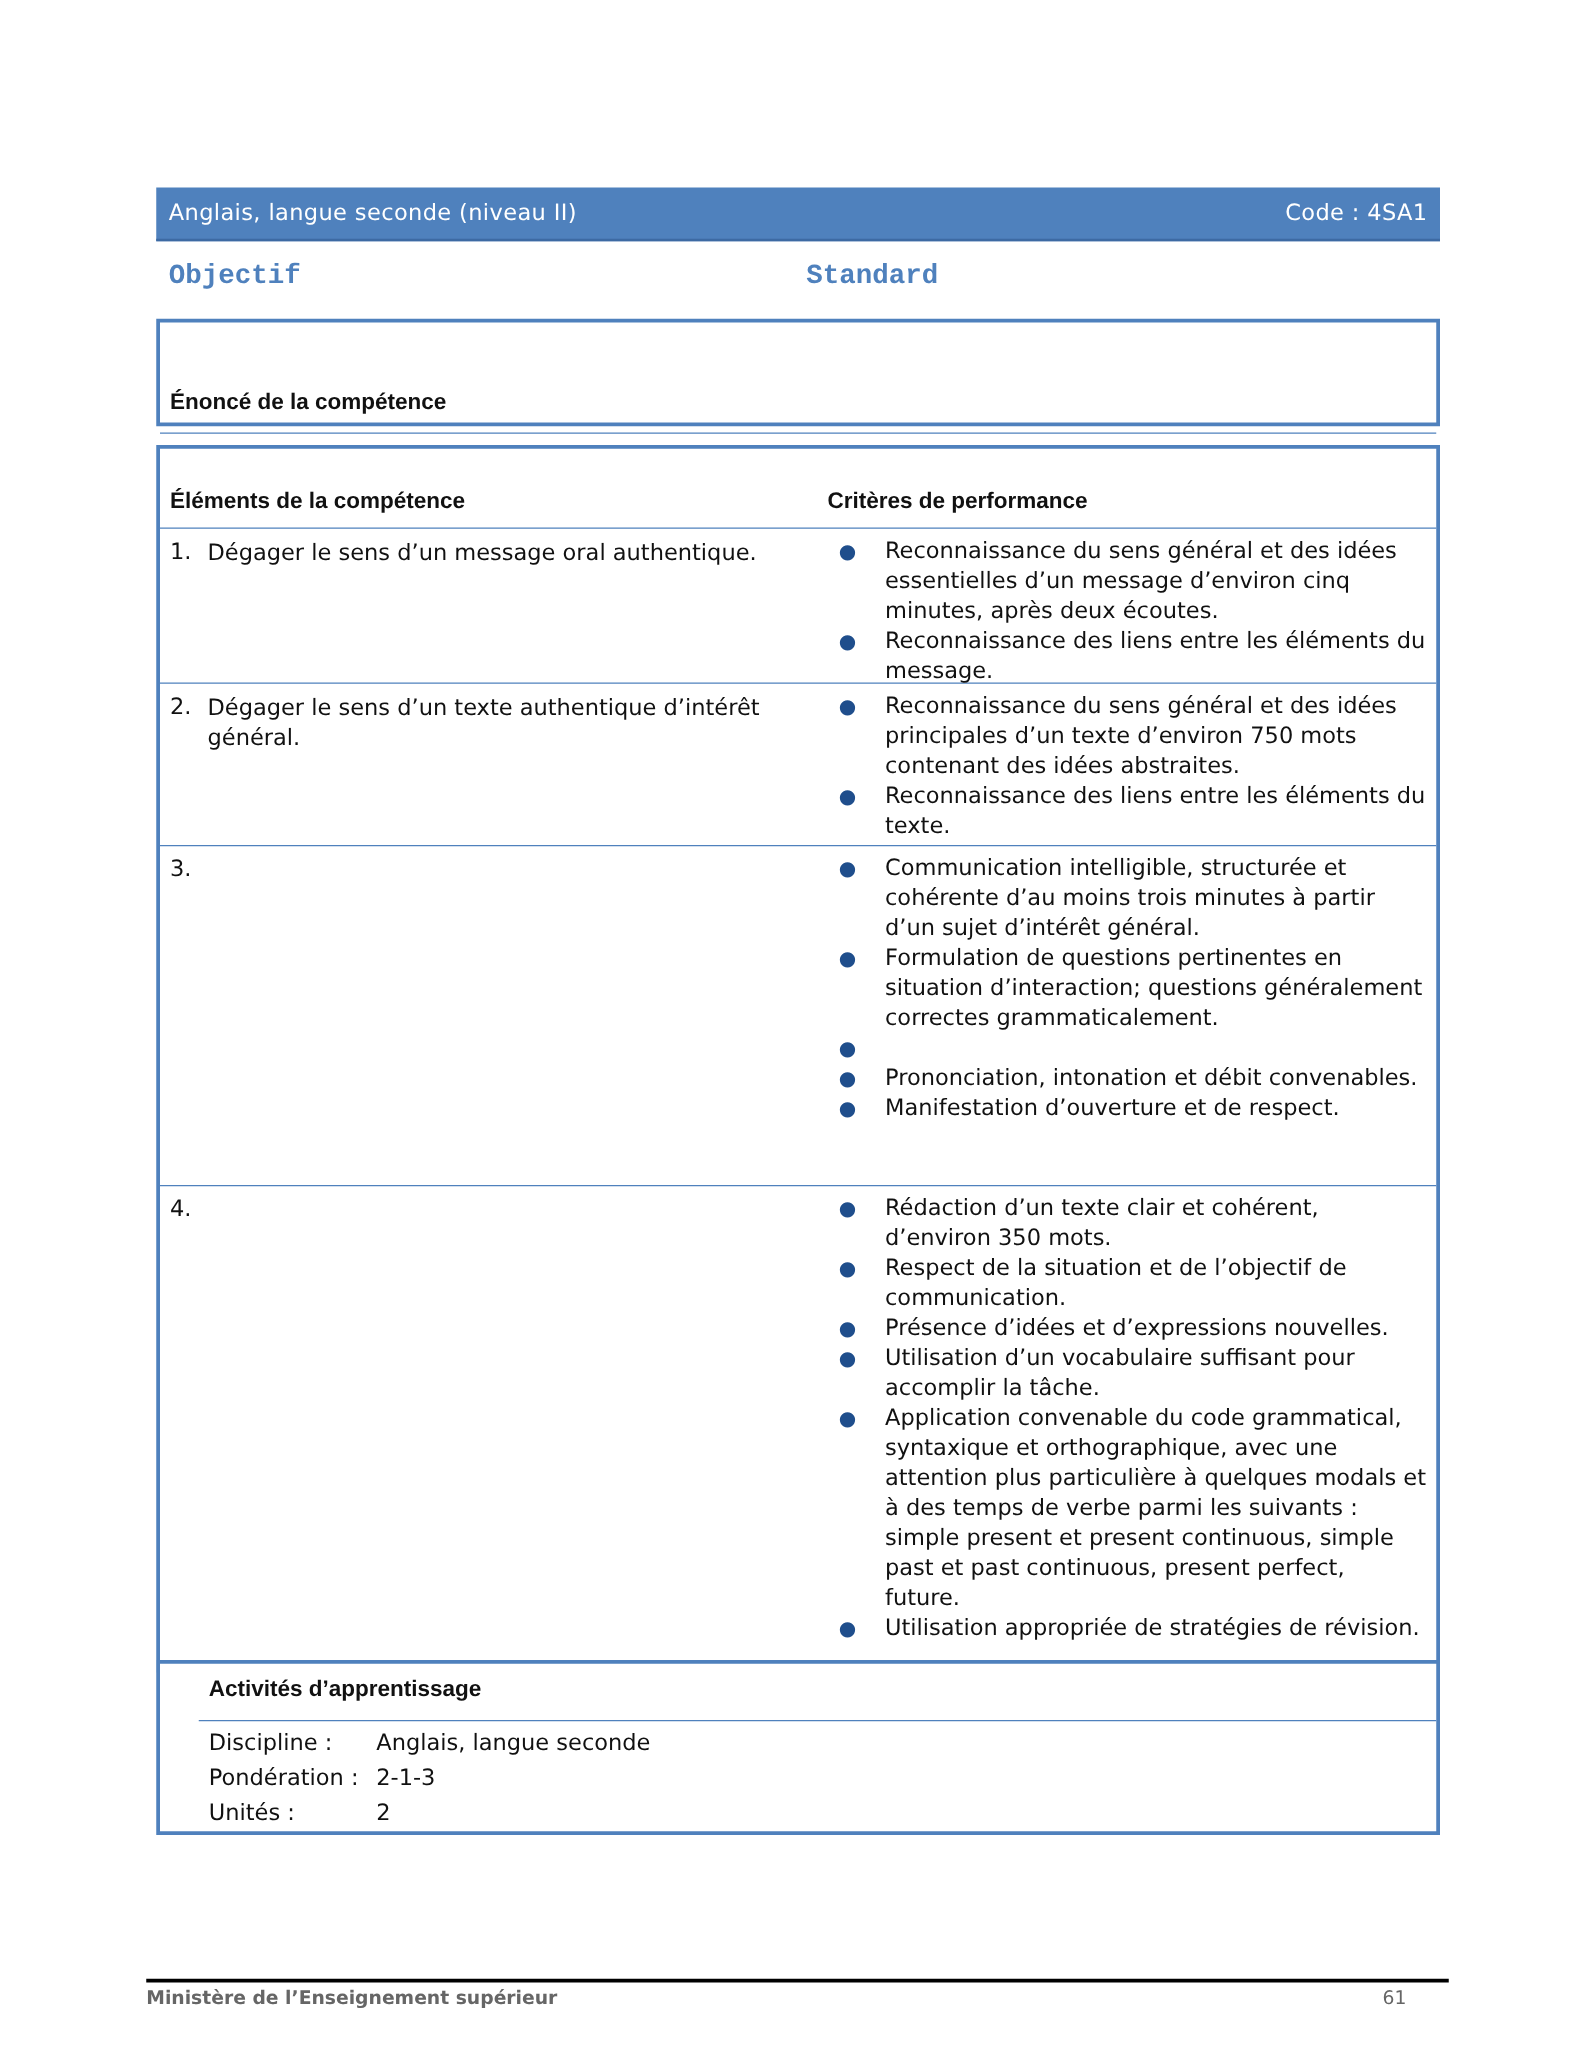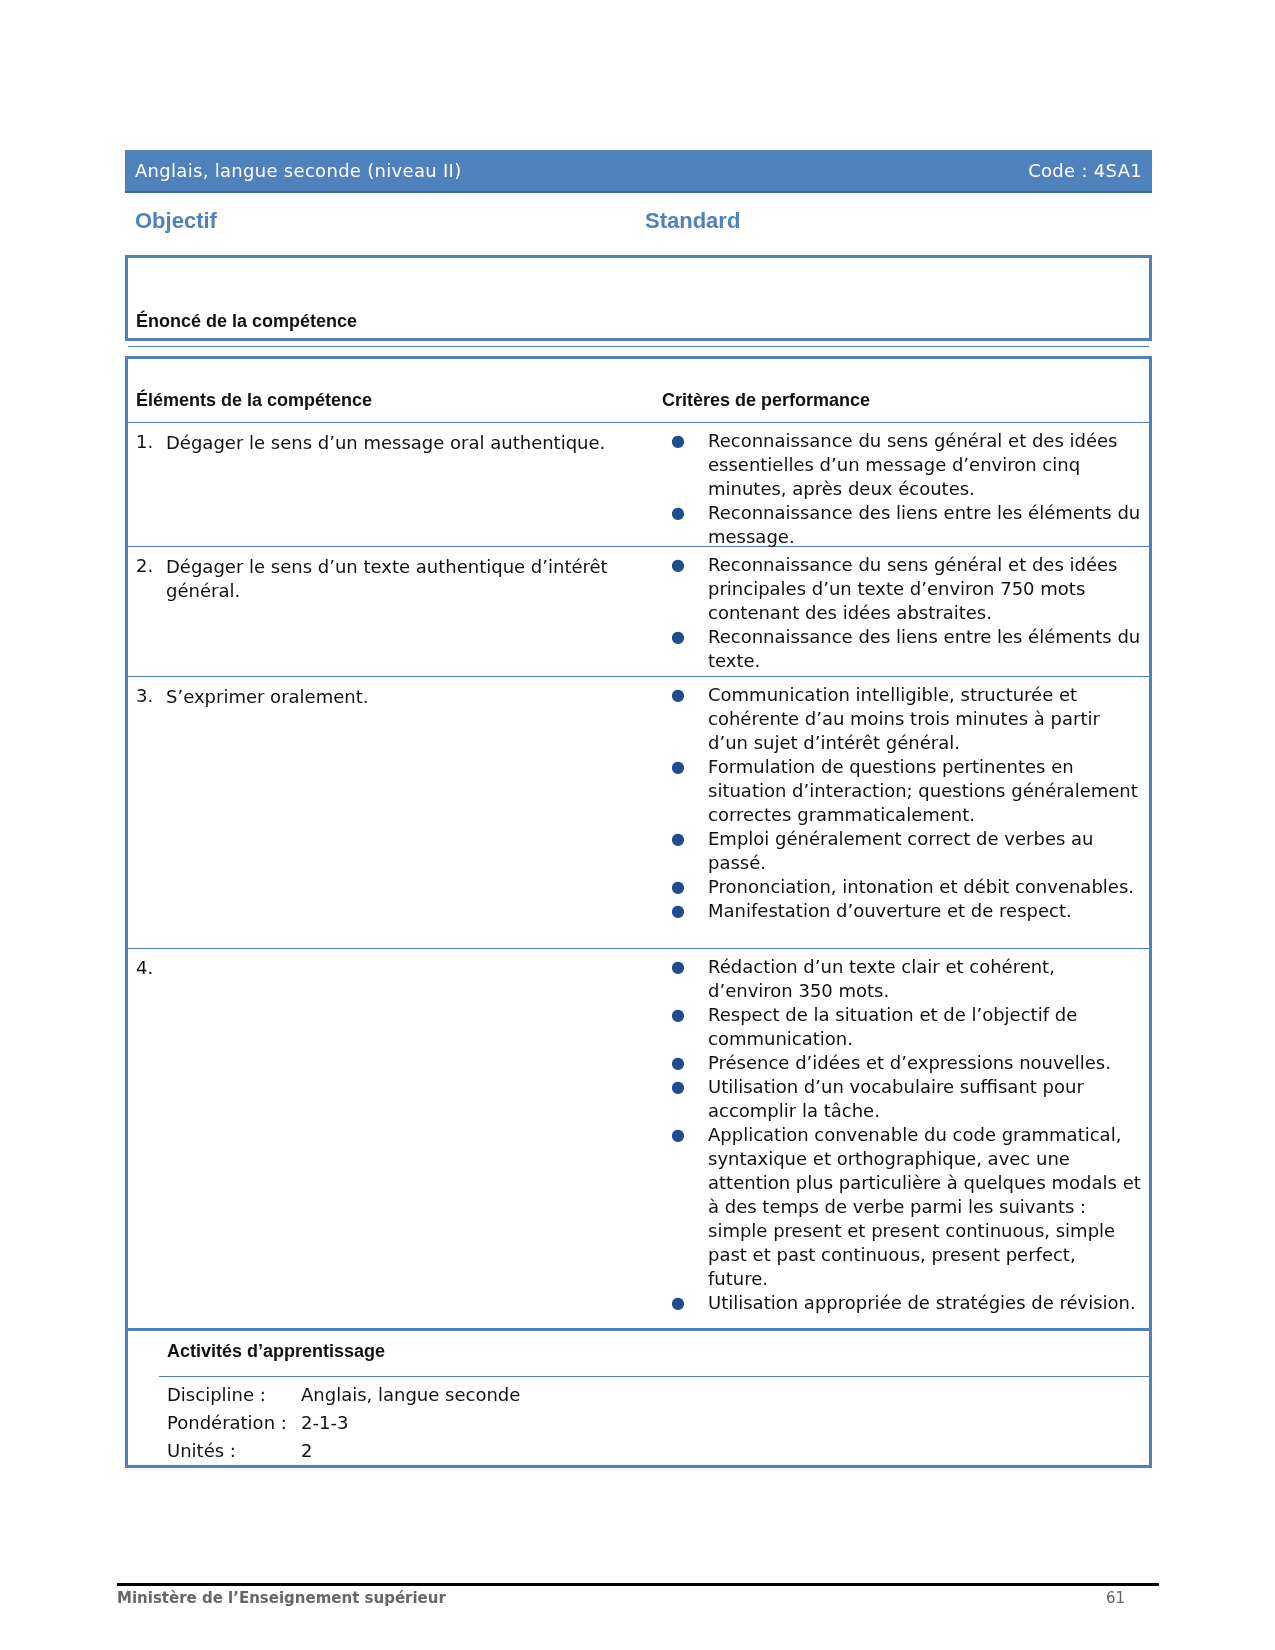--- a/index.html
+++ b/index.html
@@ -8,21 +8,21 @@
   .page { position: absolute; left: 125px; width: 1027px; top: 0; }
 
   .title-bar { position: absolute; top: 150px; left: 0; width: 1027px; height: 43px;
                background: #4f81bd; color: #fff; font-size: 18px;
                display: flex; align-items: center; justify-content: space-between;
                box-sizing: border-box; padding: 0 10px; border-bottom: 2px solid #3d6aa3; }
   .title-bar span { letter-spacing: 0.3px; }
 
   .section-heads { position: absolute; top: 208px; left: 0; width: 1027px; height: 32px; }
   .section-heads .h { position: absolute; top: 0; color: #4f81bd; font-weight: bold;
-                      font-size: 22px; font-family: Liberation Sans, sans-serif; }
+                      font-size: 22px; font-family: Liberation Mono, monospace; }
   .h-obj { left: 10px; }
   .h-std { left: 520px; }
 
   .box { position: absolute; left: 0; width: 1027px; box-sizing: border-box;
          border: 3px solid #4f81bd; background: #fff; }
   .box .row { border-top: 1px solid #4f81bd; box-sizing: border-box; }
   .box .row:first-child { border-top: none; }
   .box .hdr { font-weight: bold; font-size: 18px; padding: 10px 8px 0 8px; height: 45px; box-sizing: border-box;
               font-family: "Liberation Sans", sans-serif; }
   .box .txt { font-size: 18px; padding: 8px 8px; }
@@ -116,34 +116,32 @@
         <div class="crit">
             <span class="bullet">●</span>
             <span class="ct">Reconnaissance des liens entre les éléments du texte.</span>
           </div>
       </div>
     </div>
 
     <div class="el-row" id="r3">
       <div class="c1">
         <span class="num">3.</span>
-        <span class="lbl">S’exprimer oralement.</span>
       </div>
       <div class="c2">
         <div class="crit">
             <span class="bullet">●</span>
             <span class="ct">Communication intelligible, structurée et cohérente d’au moins trois minutes à partir d’un sujet d’intérêt général.</span>
           </div>
         <div class="crit">
             <span class="bullet">●</span>
             <span class="ct">Formulation de questions pertinentes en situation d’interaction; questions généralement correctes grammaticalement.</span>
           </div>
         <div class="crit">
             <span class="bullet">●</span>
-            <span class="ct">Emploi généralement correct de verbes au passé.</span>
           </div>
         <div class="crit">
             <span class="bullet">●</span>
             <span class="ct">Prononciation, intonation et débit convenables.</span>
           </div>
         <div class="crit">
             <span class="bullet">●</span>
             <span class="ct">Manifestation d’ouverture et de respect.</span>
           </div>
       </div>

